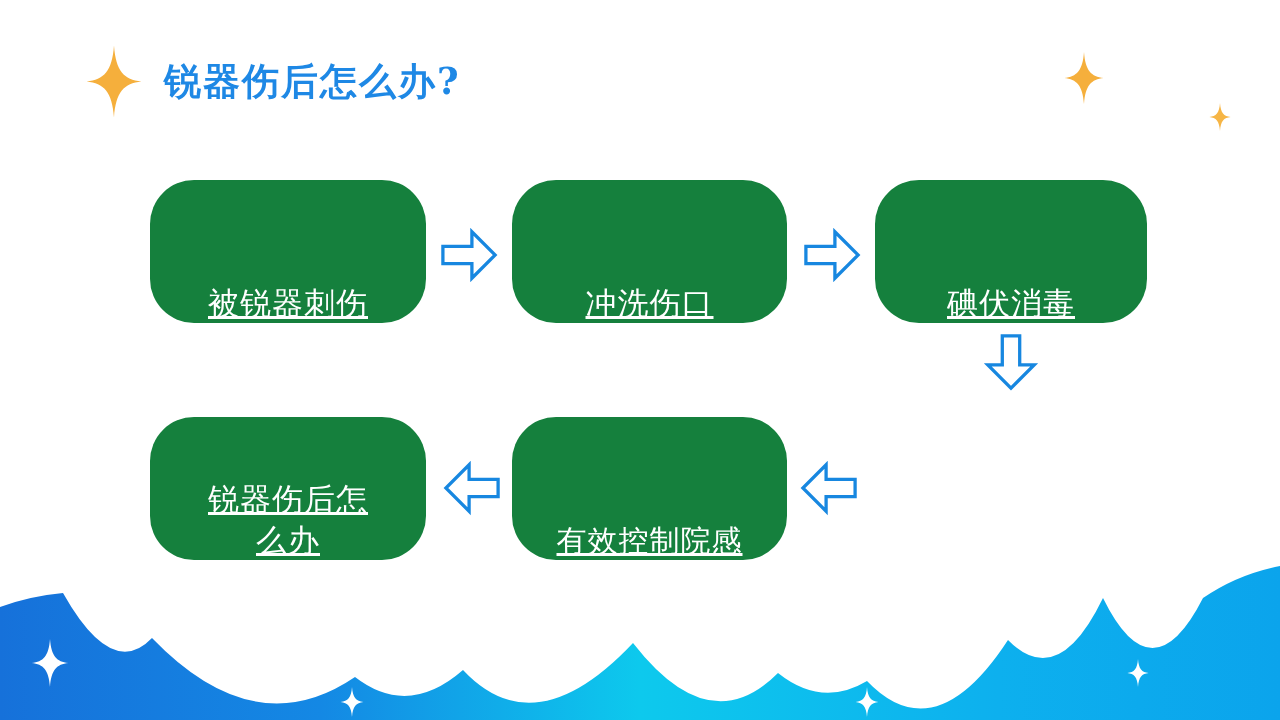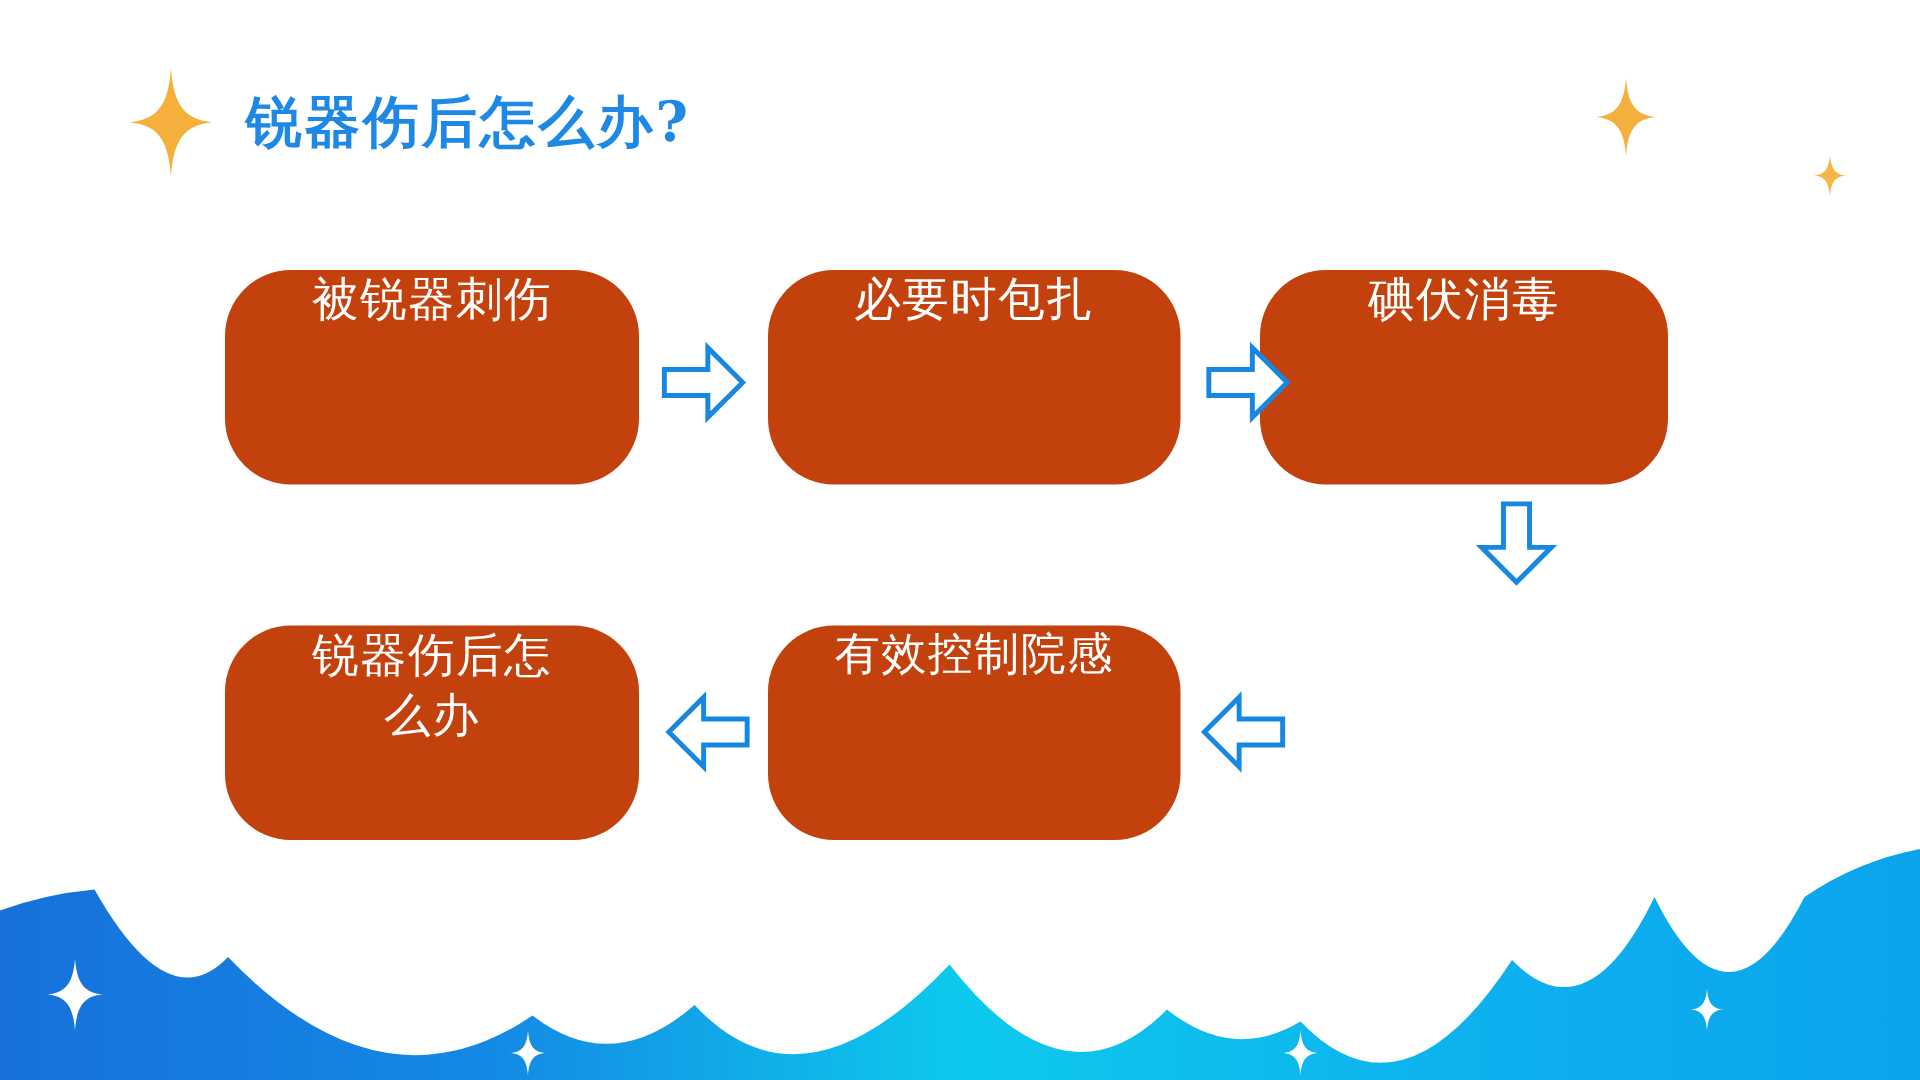--- a/index.html
+++ b/index.html
@@ -22,28 +22,28 @@
 
   
   .sparkle{position:absolute;}
   .sparkle svg{display:block;width:100%;height:100%;}
   .star-tr-1{left:1058px;top:50px;width:52px;height:56px;}
   .star-tr-2{left:1206px;top:102px;width:28px;height:30px;}
 
   
   .flow-box{
     position:absolute;width:276px;height:143px;
-    background:#c2410c;border-radius:44px;
-    display:flex;align-items:flex-start;justify-content:center;
+    background:#15803d;border-radius:44px;
+    display:flex;align-items:flex-end;justify-content:center;
     color:#ffffff;font-size:31px;letter-spacing:1px;
-    text-align:center;line-height:1.3;
+    text-align:center;line-height:1.3;text-decoration:underline;
   }
   .box-1{left:150px;top:180px;}
   .box-2{left:512px;top:180px;width:275px;}
-  .box-3{left:840px;top:180px;width:272px;}
+  .box-3{left:875px;top:180px;width:272px;}
   .box-4{left:871px;top:417px;width:274px;}
   .box-5{left:512px;top:417px;width:275px;font-size:30px;}
   .box-6{left:150px;top:417px;}
   .box-6 .box-label{max-width:168px;}
 
   
   .flow-arrow{position:absolute;width:58px;height:56px;}
   .flow-arrow svg{display:block;width:100%;height:100%;overflow:visible;}
   .arrow-r1{left:440px;top:227px;}
   .arrow-r2{left:803px;top:227px;}
@@ -91,21 +91,21 @@
   <div class="sparkle star-tr-2">
     <svg viewBox="-50 -52 100 104">
         <use href="#sparkle-path" fill="#F6B545"></use>
       </svg>
   </div>
 
   <div class="flow-box box-1">
     <span class="box-label">被锐器刺伤</span>
   </div>
   <div class="flow-box box-2">
-    <span class="box-label">必要时包扎</span>
+    <span class="box-label">冲洗伤口</span>
   </div>
   <div class="flow-box box-3">
     <span class="box-label">碘伏消毒</span>
   </div>
   <div class="flow-box box-5">
     <span class="box-label">有效控制院感</span>
   </div>
   <div class="flow-box box-6">
     <span class="box-label">锐器伤后怎么办</span>
   </div>

